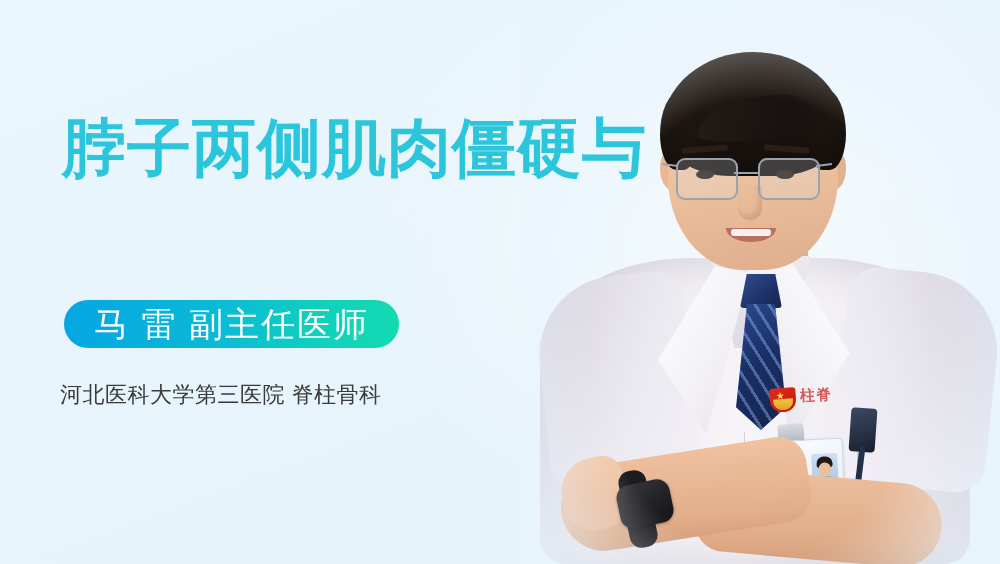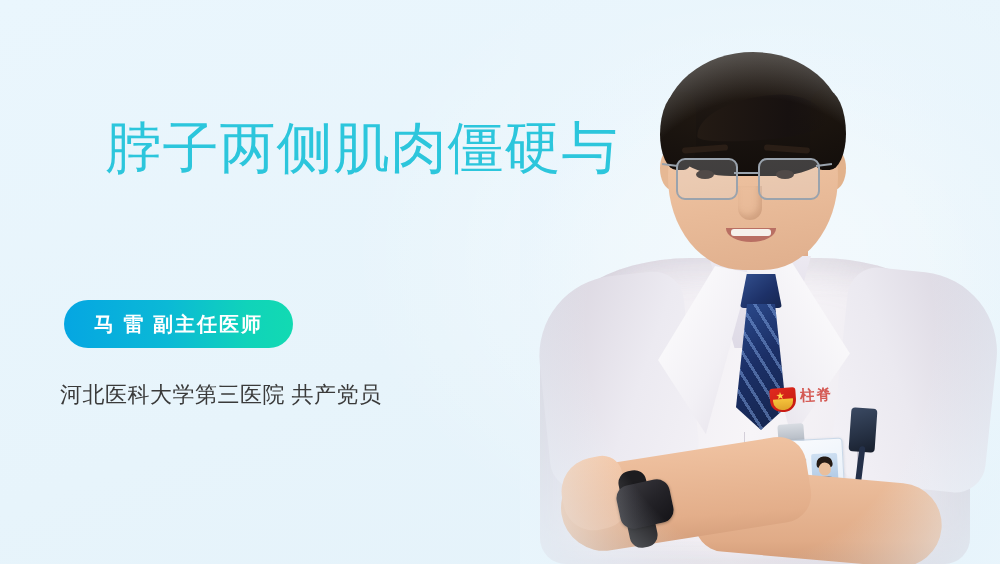--- a/index.html
+++ b/index.html
@@ -33,45 +33,44 @@
 
   
   .text-col {
     position: absolute;
     left: 62px;
     top: 110px;
     width: 600px;
   }
   .headline {
     color: #2cc6dc;
-    font-size: 56px;
+    font-size: 64px;
     line-height: 76px;
-    font-weight: 400;
+    font-weight: 700;
     letter-spacing: 1px;
     white-space: nowrap;
-    text-align: center;
   }
   .headline-l2 { }
 
   .name-badge {
     position: absolute;
     left: 64px;
     top: 300px;
     height: 48px;
     padding: 0 30px;
     display: inline-flex;
     align-items: center;
     border-radius: 24px;
     background: linear-gradient(90deg, #05a6e2 0%, #0bb9d6 45%, #10d3ba 80%, #12dab2 100%);
     box-sizing: border-box;
   }
   .name-badge-text {
     color: #ffffff;
-    font-size: 20px;
-    font-weight: 700;
+    font-size: 34px;
+    font-weight: 400;
     letter-spacing: 2px;
     line-height: 1;
     white-space: nowrap;
   }
 
   .affiliation {
     position: absolute;
     left: 60px;
     top: 380px;
     color: #3a3a3a;
@@ -672,15 +671,15 @@
   </div>
 
   <div class="text-col">
     <div class="headline">脖子两侧肌肉僵硬与</div>
   </div>
 
   <div class="name-badge">
     <span class="name-badge-text">马  雷  副主任医师</span>
   </div>
 
-  <div class="affiliation">河北医科大学第三医院 共产党员</div>
+  <div class="affiliation">河北医科大学第三医院 脊柱骨科</div>
 
 </div>
 
 </body></html>

